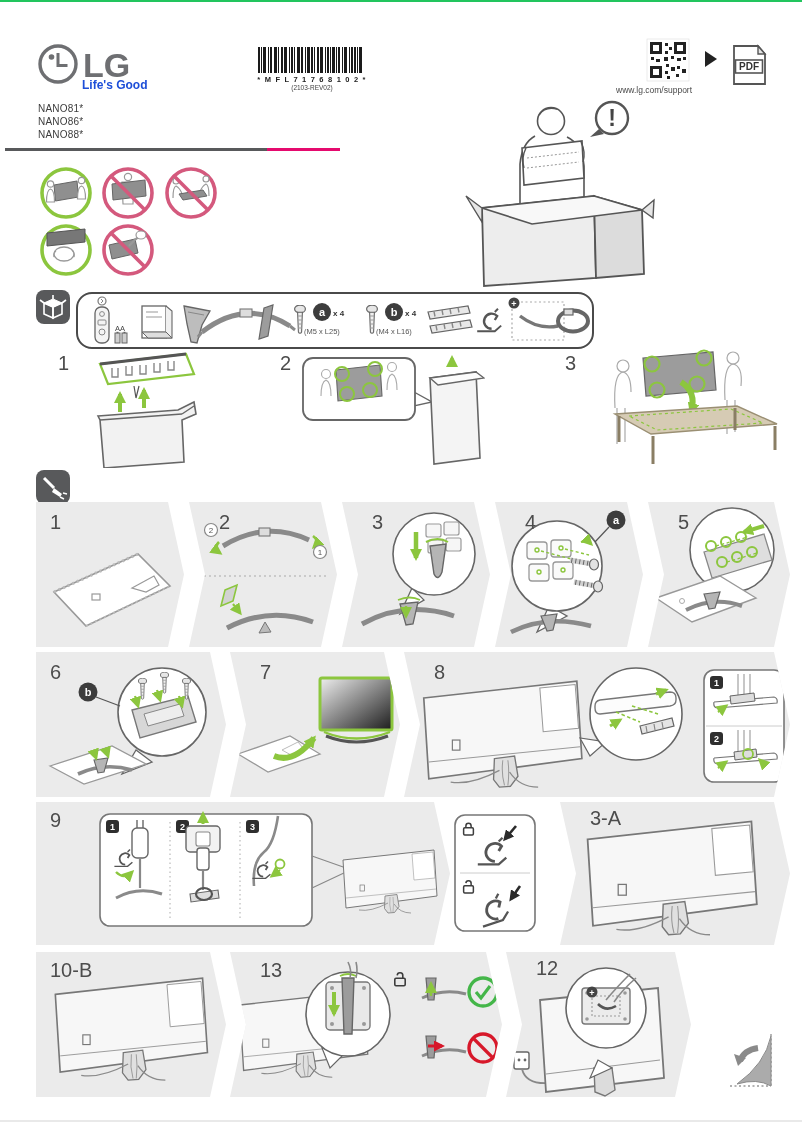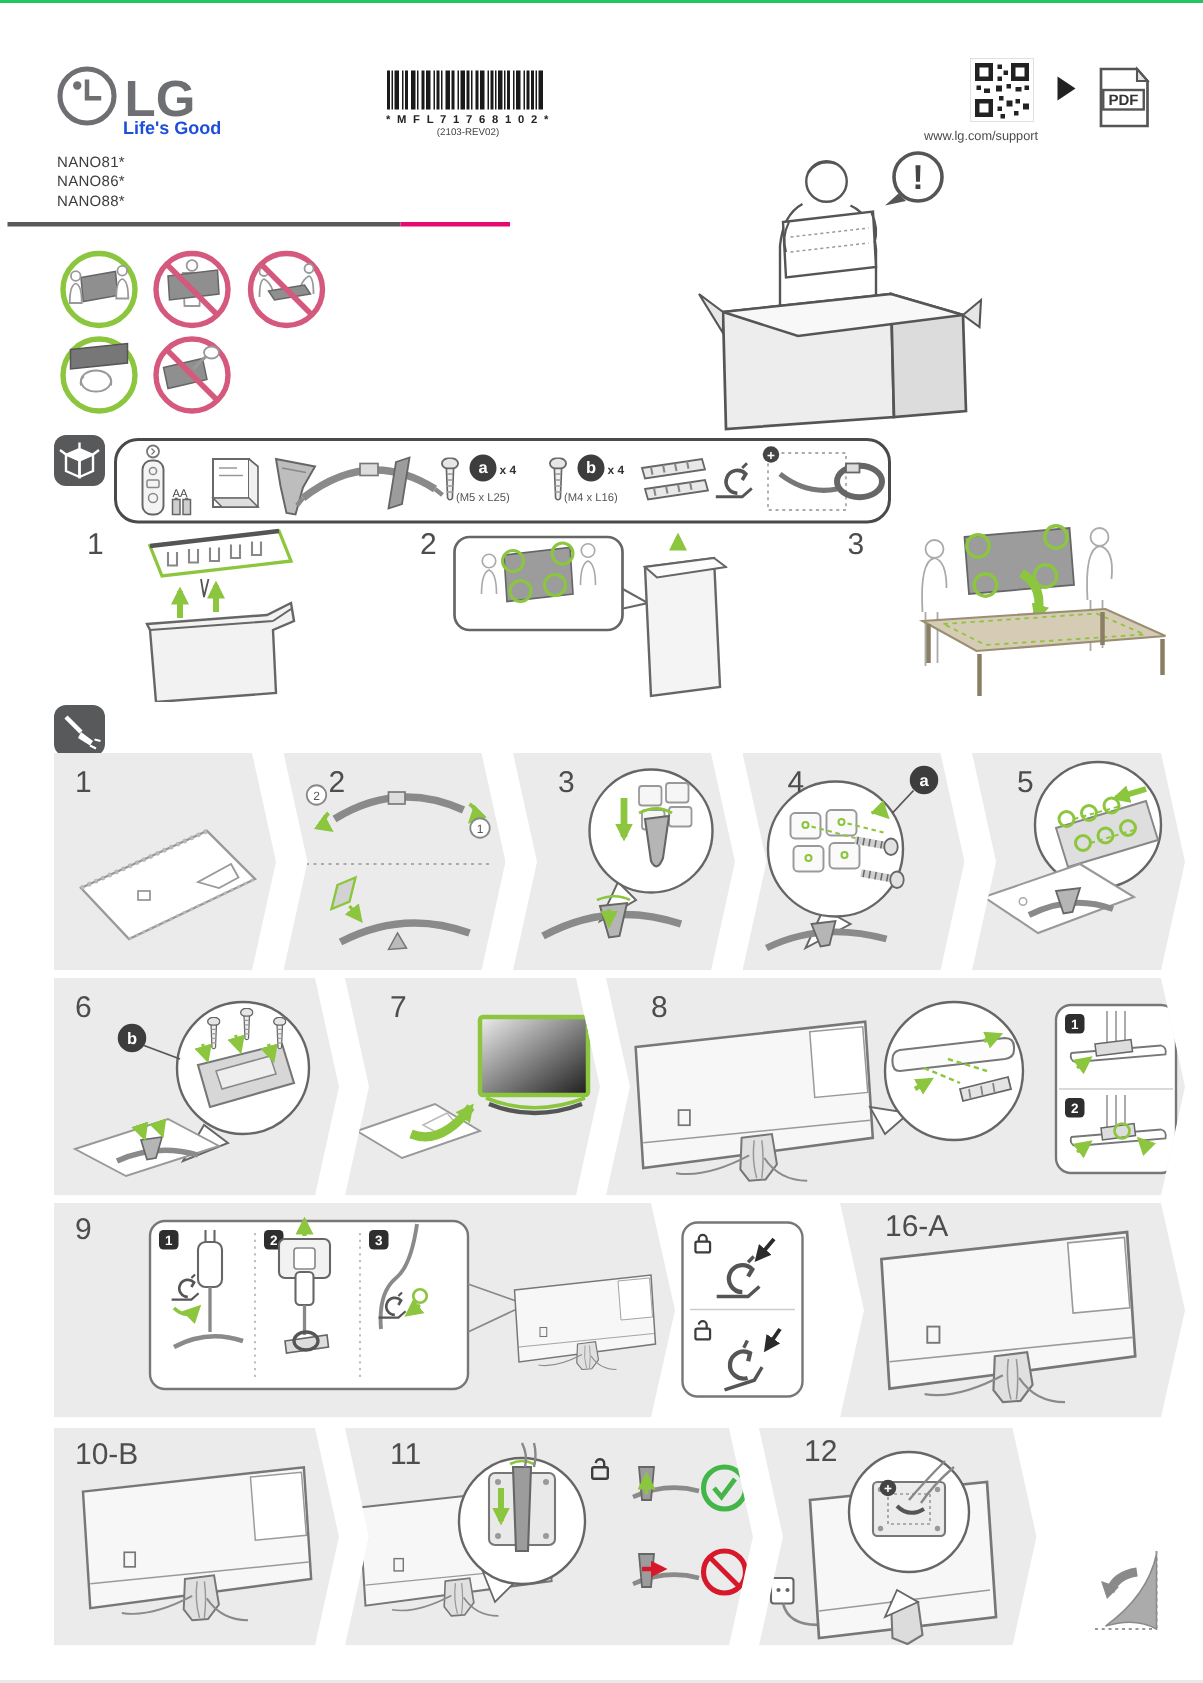--- a/index.html
+++ b/index.html
@@ -540,36 +540,36 @@
       <use href="#sym-clip" x="20" y="18" width="38" height="38"></use>
       <line x1="62" y1="12" x2="51" y2="25" stroke="#2b2b2b" stroke-width="2.6" marker-end="url(#ah-k)"></line>
       <use href="#sym-lock-open" x="7" y="64" width="15" height="17"></use>
       <g transform="rotate(-18 40 94)">
           <use href="#sym-clip" x="20" y="76" width="38" height="38"></use>
         </g>
       <line x1="66" y1="72" x2="57" y2="85" stroke="#2b2b2b" stroke-width="2.6" marker-end="url(#ah-k)"></line>
     </svg>
 
     <div class="panel chev-mid" style="left:524px;width:230px;height:143px">
-      <div class="pnum" style="left:30px;top:6px">16-A</div>
+      <div class="pnum" style="left:30px;top:6px">3-A</div>
       <svg width="230" height="143">
         <use href="#sym-tvback" x="14" y="14" width="200" height="126"></use>
       </svg>
     </div>
   </div>
 
   <div class="abs" style="left:36px;top:950px;width:754px;height:119px">
     <div class="panel chev-first" style="left:0;width:190px;height:145px">
       <div class="pnum" style="left:14px;top:8px">10-B</div>
       <svg width="190" height="145">
         <use href="#sym-tvback" x="8" y="16" width="178" height="124"></use>
       </svg>
     </div>
     <div class="panel chev-mid" style="left:194px;width:272px;height:145px">
-      <div class="pnum" style="left:30px;top:8px">11</div>
+      <div class="pnum" style="left:30px;top:8px">13</div>
       <svg width="272" height="145">
         <use href="#sym-tvback" x="0" y="28" width="150" height="110"></use>
         <path d="M92,96 l8,20 14,-14 z" fill="#fff" stroke="#666" stroke-width="1.2"></path>
         <circle cx="118" cy="62" r="42" fill="#fff" stroke="#666" stroke-width="1.6"></circle>
         <rect x="96" y="30" width="44" height="48" rx="4" fill="#e9e9e9" stroke="#777" stroke-width="1.4"></rect>
         <circle cx="102" cy="36" r="2" fill="#999"></circle>
           <circle cx="134" cy="36" r="2" fill="#999"></circle>
         <circle cx="102" cy="72" r="2" fill="#999"></circle>
           <circle cx="134" cy="72" r="2" fill="#999"></circle>
         <path d="M112,26 h12 l-2,56 -8,0 z" fill="#9c9c9c" stroke="#666" stroke-width="1.4"></path>

